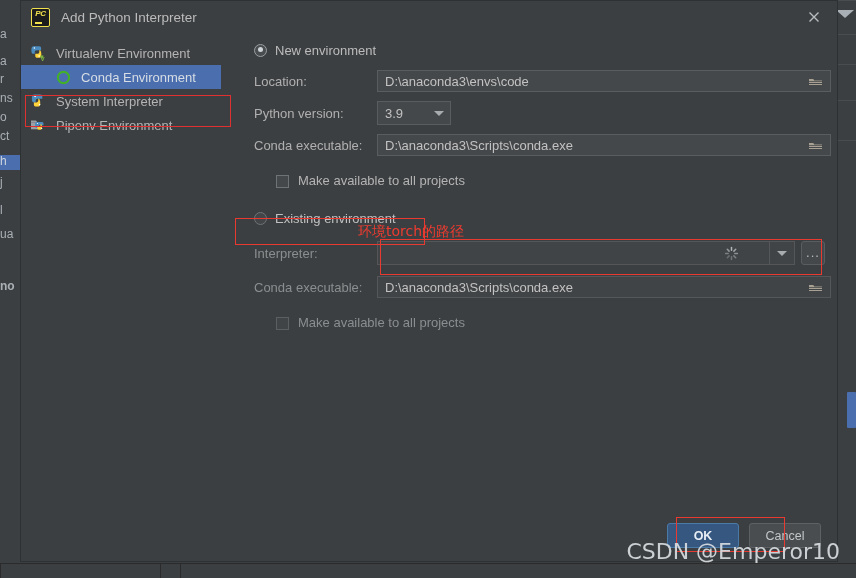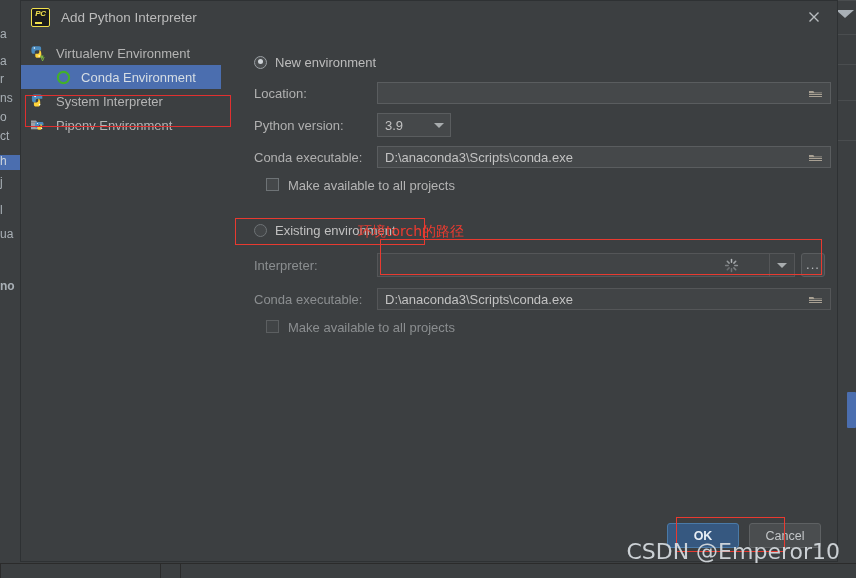--- a/index.html
+++ b/index.html
@@ -88,21 +88,21 @@
 
   
   .red-nav-box{
     position:absolute;left:4px;top:62px;width:206px;height:32px;
     border:1.5px solid #e03030;box-sizing:border-box;pointer-events:none;
   }
 
   
   .pane{position:absolute;left:214px;top:0;right:0;}
   .radio-row{
-    display:flex;align-items:center;height:22px;margin-top:18px;margin-left:19px;
+    display:flex;align-items:center;height:22px;margin-top:6px;margin-left:19px;
   }
   .radio{
     width:13px;height:13px;border-radius:50%;border:1.5px solid #9a9fa3;
     box-sizing:border-box;margin-right:8px;flex:0 0 auto;position:relative;background:#4a4d4f;
   }
   .radio.on::after{
     content:"";position:absolute;left:2.5px;top:2.5px;width:5px;height:5px;border-radius:50%;
     background:#cfd4d8;
   }
   .radio.off{border-color:#6e7376;background:#434648;}
@@ -132,21 +132,21 @@
     width:74px;height:24px;background:#45484a;border:1px solid #5a5d5f;
     box-sizing:border-box;display:flex;align-items:center;justify-content:space-between;
     padding:0 6px 0 7px;
   }
   .combo .val{color:#c2c2c2;font-size:13px;}
   .caret{
     width:0;height:0;border-left:5px solid transparent;border-right:5px solid transparent;
     border-top:5px solid #a8acae;
   }
   .check-row{
-    display:flex;align-items:flex-start;height:22px;margin-top:9px;margin-left:31px;
+    display:flex;align-items:flex-end;height:22px;margin-top:9px;margin-left:41px;
   }
   .checkbox{
     width:13px;height:13px;border:1px solid #6e7376;background:#45484a;
     box-sizing:border-box;margin-right:9px;flex:0 0 auto;
   }
   .checkbox.dim{border-color:#5c5f61;background:#414446;}
   .check-label{color:#b4b4b4;font-size:13px;}
   .check-label.dim{color:#8b8e90;}
 
   
@@ -302,20 +302,21 @@
       <div class="pane">
 
         <div class="radio-row">
           <span class="radio on"></span>
           <span class="radio-label">New environment</span>
         </div>
 
         <div class="field-row">
           <span class="field-label">Location:</span>
           <span class="textfield" style="width:454px;">
+            <span class="val">D:\anaconda3\envs\code</span>
             <span class="folder-ico">
               <svg width="15" height="13" viewBox="0 0 15 13">
                 <path d="M1 3h4.3l1 1.4H14v.9H1z" fill="#a8a093"></path>
                 <path d="M1 6h13v1H1zM1 8h13v1H1z" fill="#a8a093"></path>
               </svg>
             </span>
           </span>
         </div>
 
         <div class="field-row">

